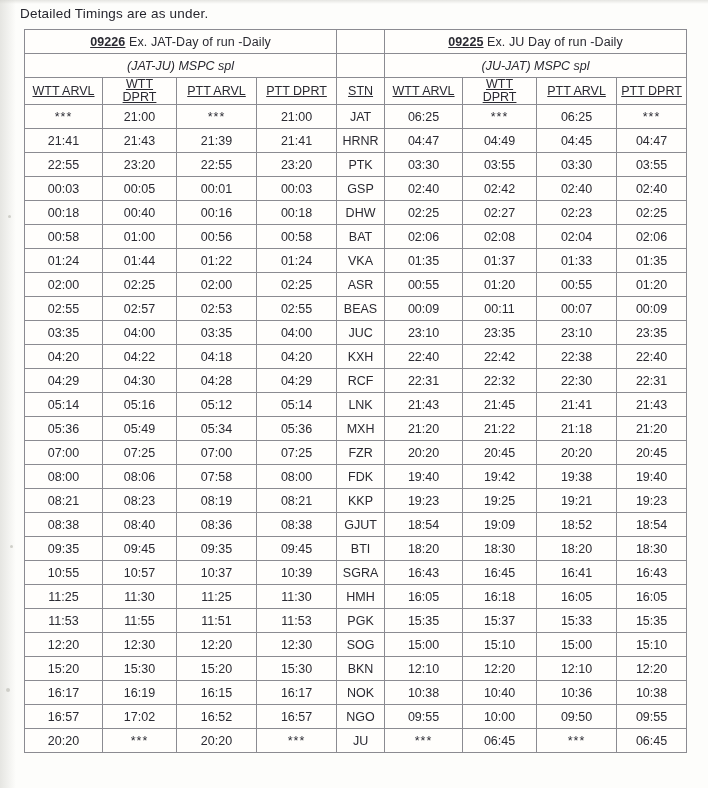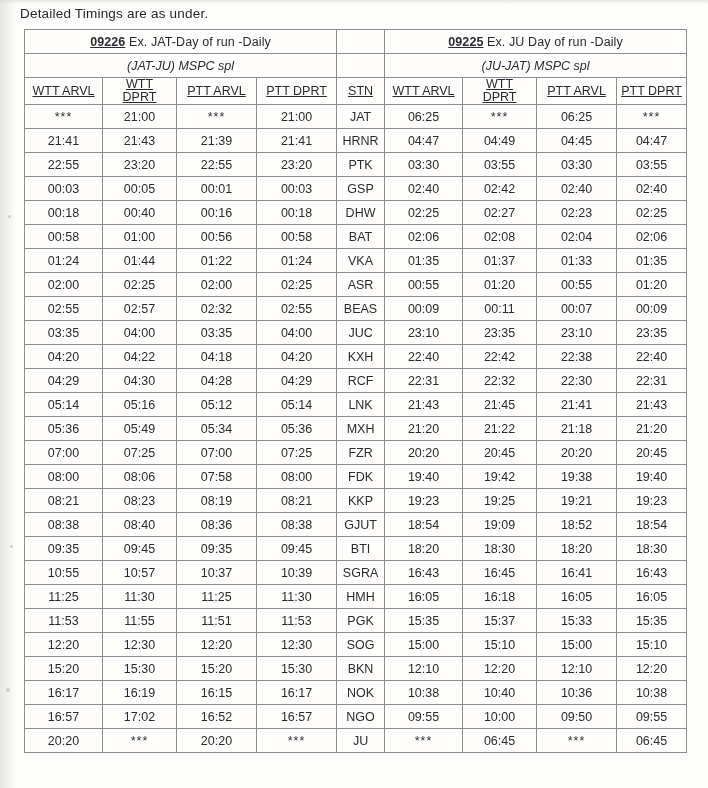--- a/index.html
+++ b/index.html
@@ -254,21 +254,21 @@
             <td class="row-cell">02:25</td>
             <td class="row-cell stn">ASR</td>
             <td class="row-cell">00:55</td>
             <td class="row-cell">01:20</td>
             <td class="row-cell">00:55</td>
             <td class="row-cell">01:20</td>
           </tr>
           <tr>
             <td class="row-cell">02:55</td>
             <td class="row-cell">02:57</td>
-            <td class="row-cell">02:32</td>
+            <td class="row-cell">02:53</td>
             <td class="row-cell">02:55</td>
             <td class="row-cell stn">BEAS</td>
             <td class="row-cell">00:09</td>
             <td class="row-cell">00:11</td>
             <td class="row-cell">00:07</td>
             <td class="row-cell">00:09</td>
           </tr>
           <tr>
             <td class="row-cell">03:35</td>
             <td class="row-cell">04:00</td>

